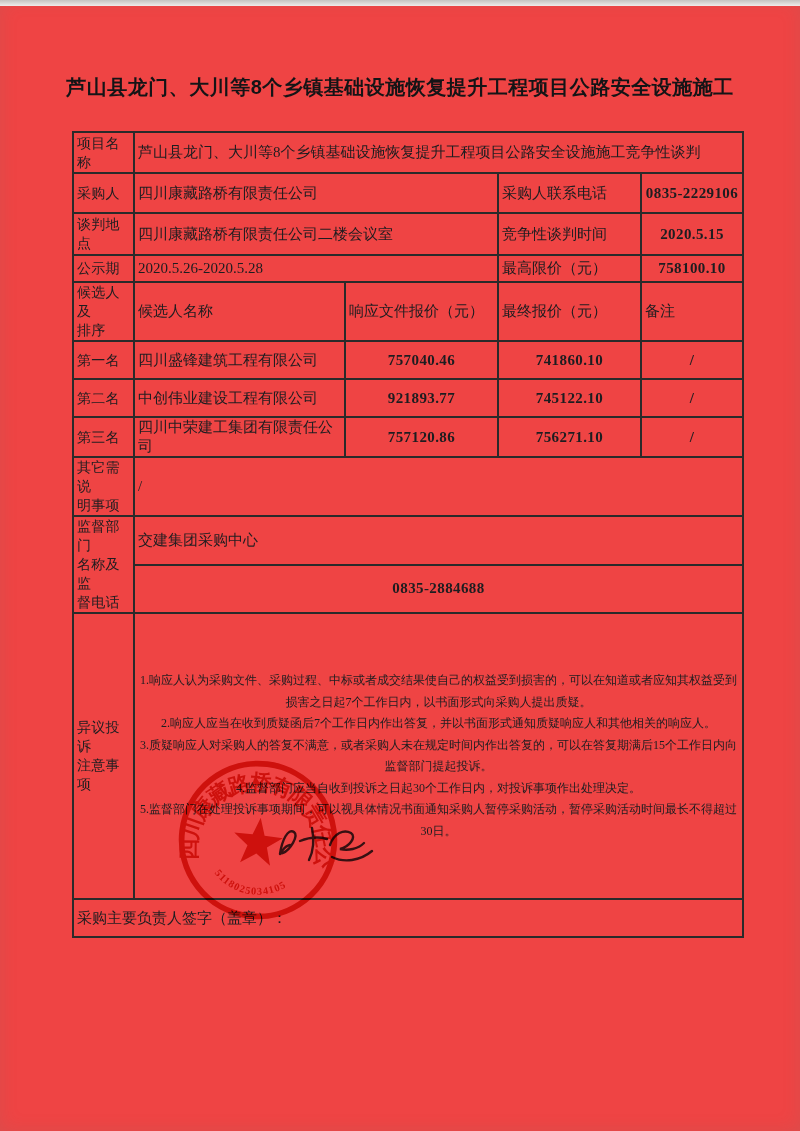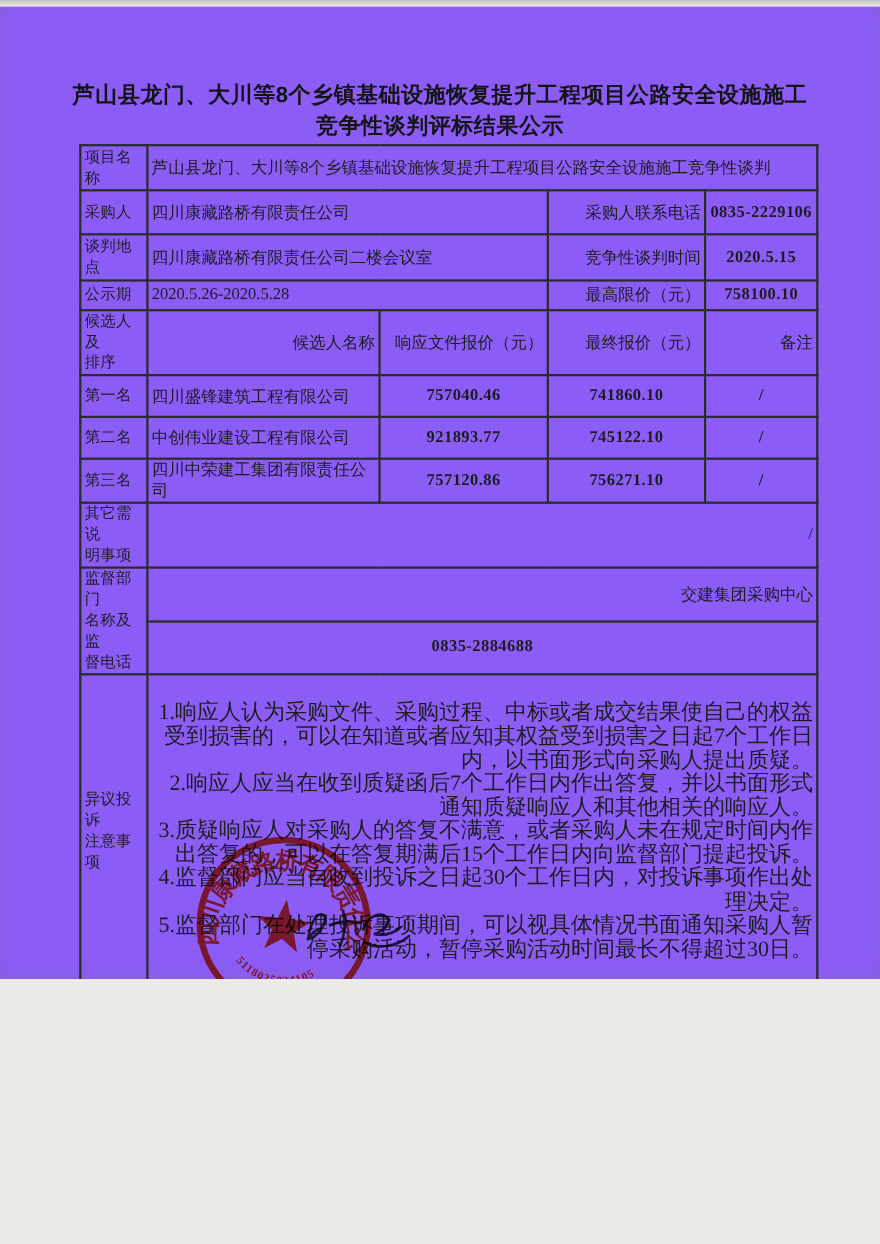--- a/index.html
+++ b/index.html
@@ -3,22 +3,22 @@
 <meta charset="utf-8">
 <style>
   * { box-sizing: border-box; }
   html,body { margin:0; padding:0; }
   body {
     width:800px; height:1131px;
     background:#eceae7;
     font-family:"Liberation Serif","DejaVu Serif",serif;
   }
   .page {
-    position:relative; width:800px; height:890px;
-    background:#8b5cf6; overflow:hidden; color:#1d1d20;
+    position:relative; width:800px; height:1131px;
+    background:#ef4444; overflow:hidden; color:#1d1d20;
     box-shadow: inset 0 0 18px rgba(120,115,110,.18);
   }
   .scan-edge-top {
     position:absolute; top:0; left:0; right:0; height:6px;
     background:linear-gradient(#c4c3c0, #efecea);
   }
   .doc-title {
     position:absolute; top:73px; left:40px; width:720px;
     text-align:center;
     font-family:"Liberation Sans","DejaVu Sans",sans-serif;
@@ -28,48 +28,47 @@
   table.doc {
     position:absolute; left:72px; top:131px; width:670px;
     border-collapse:collapse; table-layout:fixed;
     font-size:15px; color:#1d1d20;
   }
   table.doc td {
     border:2px solid #2a2a2a; vertical-align:middle;
     padding:0 3px; overflow:hidden;
   }
   .lab { font-size:14px; white-space:pre-line; line-height:19px; padding-left:2px; letter-spacing:0.2px; }
-  .ctr { text-align:right; padding:0 2px; }
+  .ctr { text-align:left; padding:0 2px; }
   .lft { text-align:left; padding-left:4px; }
   .num { text-align:center; letter-spacing:0.4px;font-weight:bold; }
   .h41{height:41px} .h40{height:40px} .h42{height:42px} .h27{height:27px}
   .h33{height:33px} .h38{height:38px} .h39{height:39px} .h36{height:36px}
   .h286{height:286px} .hfoot{height:38px}
   .obj-cell { padding:8px 8px 8px 6px; vertical-align:middle; }
-  .obj-item { line-height:21.5px; font-size:20px; text-align:right; }
+  .obj-item { line-height:21.5px; font-size:12px; text-align:center; }
   .foot-cell { font-size:15px; padding-left:5px; }
   .stamp-wrap {
     position:absolute; left:175px; top:757px; width:166px; height:166px;
     mix-blend-mode:multiply; opacity:.92; pointer-events:none;
   }
   .sig-wrap {
     position:absolute; left:270px; top:820px; width:112px; height:48px;
     mix-blend-mode:multiply; pointer-events:none;
   }
   .stamp-text { font-family:"Liberation Serif","DejaVu Serif",serif; font-weight:bold; }
 </style>
 </head>
 <body>
 
 <div class="page">
   <div class="scan-edge-top"></div>
 
   <div class="doc-title">
     <div>芦山县龙门、大川等8个乡镇基础设施恢复提升工程项目公路安全设施施工</div>
-    <div>竞争性谈判评标结果公示</div>
   </div>
 
   <table class="doc">
     <colgroup>
       <col style="width:61px">
         <col style="width:211px">
         <col style="width:153px">
       <col style="width:143px">
         <col style="width:102px">
     </colgroup>

